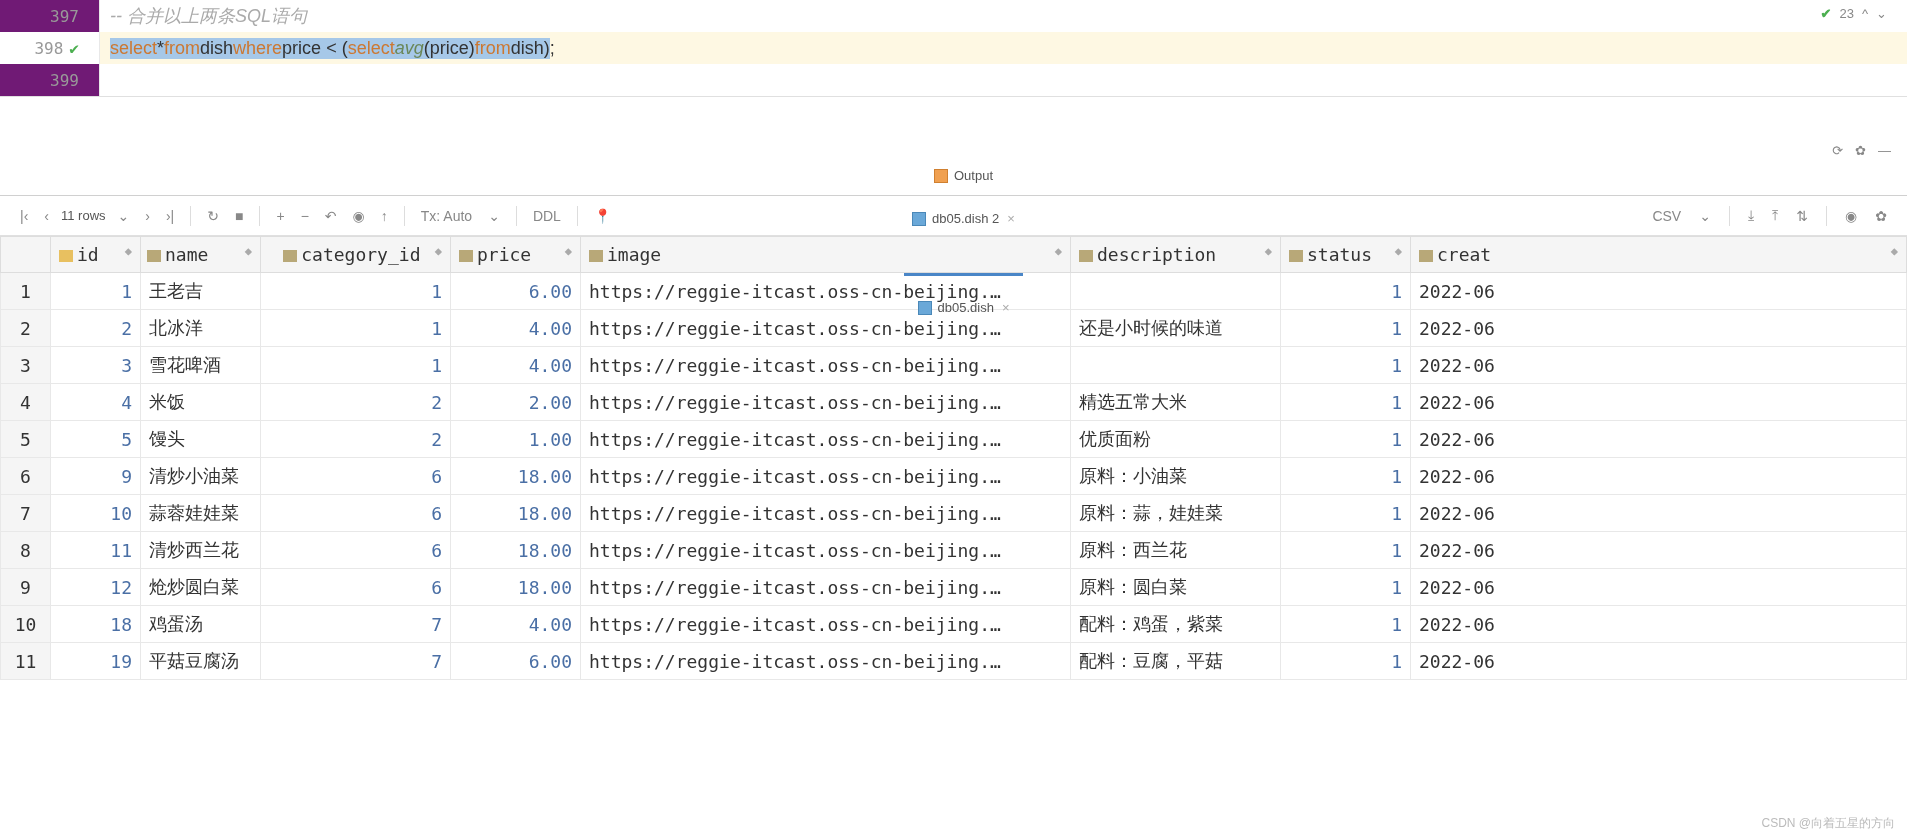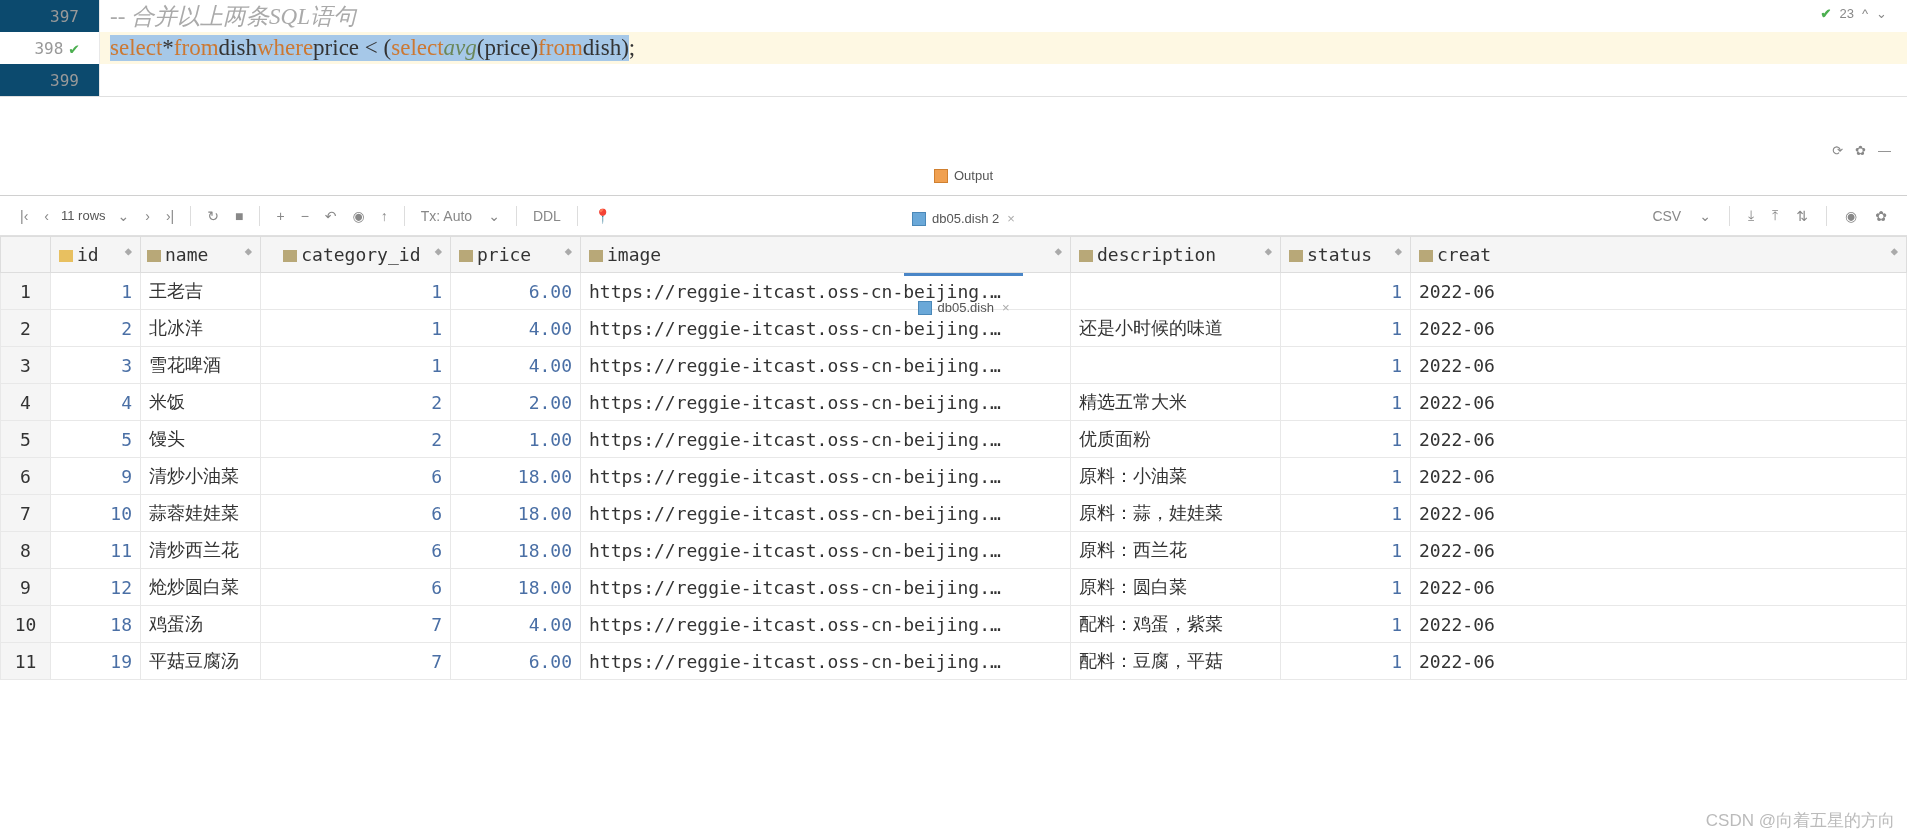--- a/index.html
+++ b/index.html
@@ -1,22 +1,22 @@
 <!DOCTYPE html>
 <html><head>
 <meta charset="utf-8">
 <style>
 * { box-sizing: border-box; margin: 0; padding: 0; }
 body { font-family: 'Segoe UI', Arial, sans-serif; font-size: 13px; background: #fff; color: #333; width: 1907px; }
 .editor { display: flex; background: #fff; border-bottom: 1px solid #e0e0e0; position: relative; }
-.gutter { width: 100px; background: #0c4a6e; border-right: 1px solid #e8e8e8; }
+.gutter { width: 100px; background: #701a75; border-right: 1px solid #e8e8e8; }
 .gutter-line { height: 32px; display: flex; align-items: center; justify-content: flex-end; padding-right: 20px; color: #999; font-family: 'Consolas', monospace; font-size: 16px; }
 .gutter-line.current { position: relative; background: #fff; text-align: center; }
 .gutter-line .check { color: #4caf50; margin-left: 6px; font-weight: bold; }
-.code-area { flex: 1; font-family: Liberation Serif, serif; font-size: 23px; }
+.code-area { flex: 1; font-family: Liberation Sans, sans-serif; font-size: 18px; }
 .code-line { height: 32px; display: flex; align-items: center; padding-left: 10px; }
 .code-line.highlight { background: #fef8e3; }
 .comment { color: #aaa; font-style: italic; }
 .kw { color: #cc7832; }
 .fn { color: #6a8759; font-style: italic; }
 .plain { color: #333; }
 .sql-sel { background: #a6c8e8; }
 .editor-status { position: absolute; right: 20px; top: 6px; display: flex; align-items: center; gap: 8px; color: #888; font-size: 13px; }
 .editor-status .chk { color: #4caf50; font-weight: bold; }
 .results-panel { margin-top: 40px; }
@@ -36,21 +36,21 @@
 .toolbar-right { margin-left: auto; display: flex; align-items: center; gap: 10px; }
 .data-table { width: 100%; border-collapse: collapse; font-family: 'Consolas', 'Microsoft YaHei', monospace; font-size: 18px; }
 .data-table th { background: #f5f5f5; border: 1px solid #ddd; padding: 6px 8px; text-align: left; font-weight: normal; color: #333; position: relative; height: 36px; }
 .data-table th .col-icon { display: inline-block; width: 14px; height: 12px; background: #b8a878; margin-right: 4px; vertical-align: middle; }
 .data-table th .key-icon { display: inline-block; width: 14px; height: 12px; background: #e8c060; margin-right: 4px; vertical-align: middle; }
 .data-table th .sort { float: right; color: #aaa; font-size: 12px; }
 .data-table td { border: 1px solid #e8e8e8; padding: 6px 8px; height: 36px; white-space: nowrap; overflow: hidden; }
 .data-table td.num { text-align: right; color: #4a6fa5; }
 .data-table td.rownum { background: #f5f5f5; text-align: center; color: #333; width: 50px; }
 .data-table th.rownum-h { background: #f5f5f5; width: 50px; }
-.watermark { position: fixed; bottom: 6px; right: 12px; color: #bbb; font-size: 17px; font-family: Arial; margin-top: 32px; }
+.watermark { position: fixed; bottom: 6px; right: 12px; color: #bbb; font-size: 12px; font-family: Arial; margin-top: 32px; }
 </style>
 </head>
 <body>
 
 <div class="editor">
   <div class="gutter">
       <div class="gutter-line">397</div>
       <div class="gutter-line current">398<span class="check">✔</span></div>
       <div class="gutter-line">399</div>
     </div>

